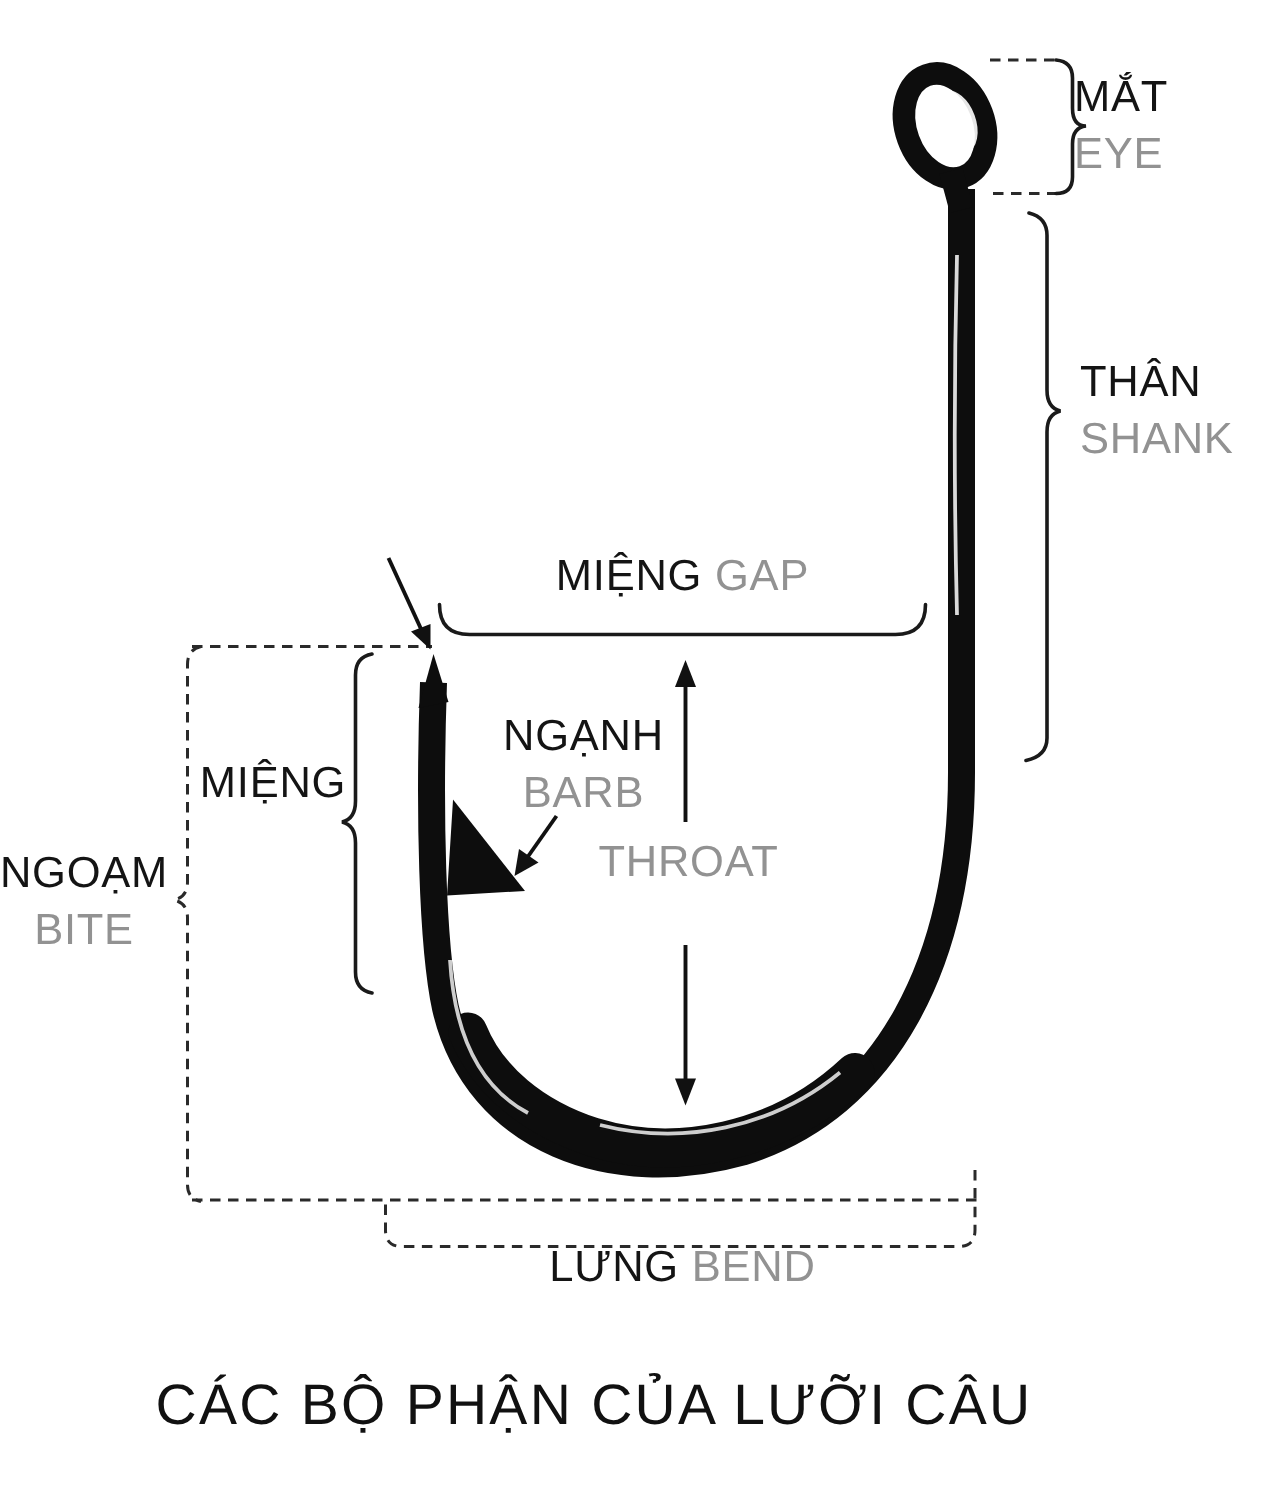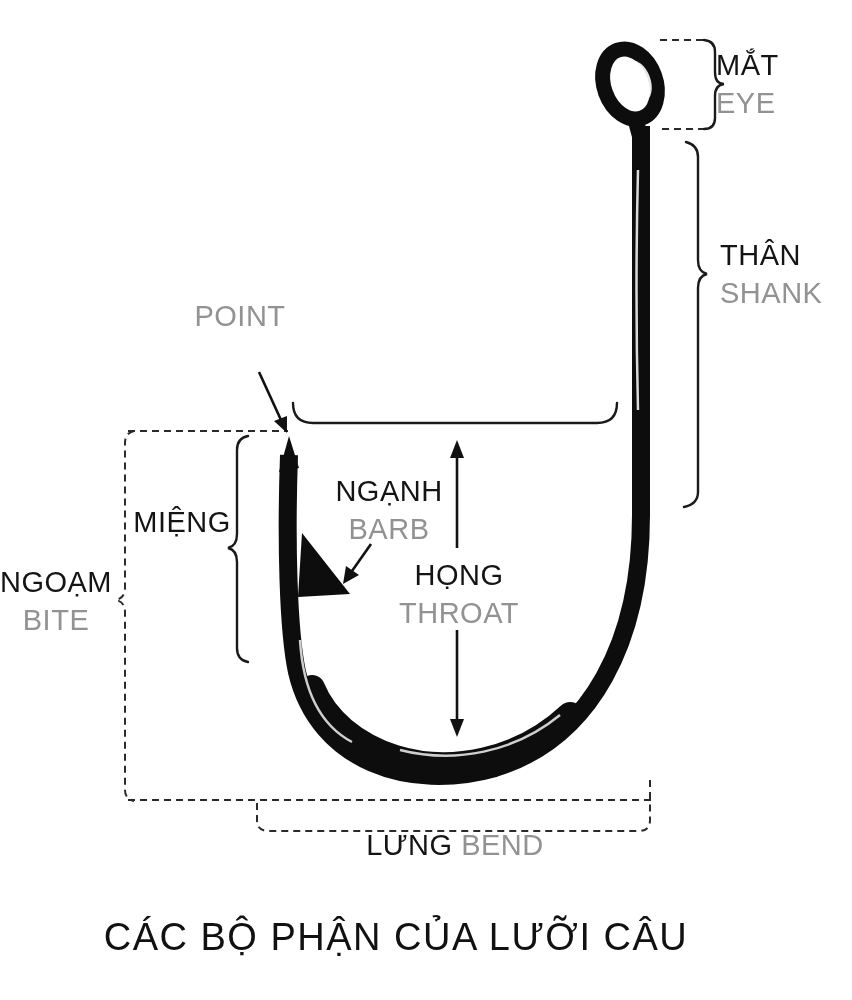--- a/index.html
+++ b/index.html
@@ -78,40 +78,42 @@
     <div class="vi">MẮT</div>
     <div class="en">EYE</div>
   </div>
 
   <div class="label" style="left:720px; top:236px;">
     <div class="vi">THÂN</div>
     <div class="en">SHANK</div>
   </div>
 
   <div class="label center" style="left:165px; top:297px; width:150px;">
-    <div class="en">POINT</div>
   </div>
 
+  <div class="label center" style="left:290px; top:365px; width:330px;">
+    <span class="vi">MIỆNG</span>
+    <span class="en">GAP</span>
+  </div>
 
   <div class="label center" style="left:314px; top:472px; width:150px;">
     <div class="vi">NGẠNH</div>
     <div class="en">BARB</div>
   </div>
 
   <div class="label center" style="left:107px; top:503px; width:150px;">
     <div class="vi">MIỆNG</div>
   </div>
 
   <div class="label center" style="left:-19px; top:563px; width:150px;">
     <div class="vi">NGOẠM</div>
     <div class="en">BITE</div>
   </div>
 
   <div class="label center" style="left:384px; top:556px; width:150px;">
-    <div class="vi">HỌNG</div>
     <div class="en">THROAT</div>
   </div>
 
   <div class="label center" style="left:290px; top:826px; width:330px;text-align:center;">
     <span class="vi">LƯNG</span>
     <span class="en">BEND</span>
   </div>
 
   <div class="title">CÁC BỘ PHẬN CỦA LƯỠI CÂU</div>
 

